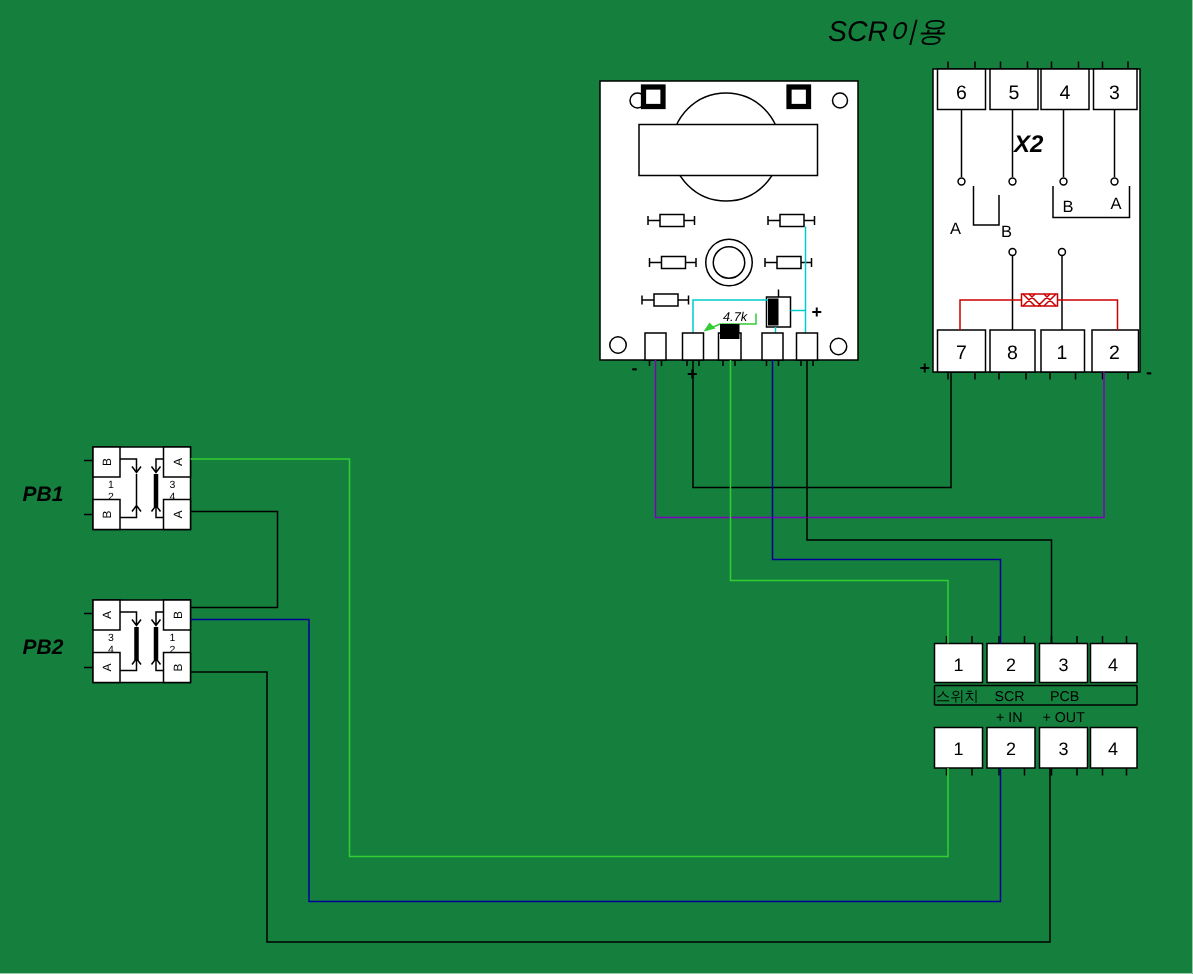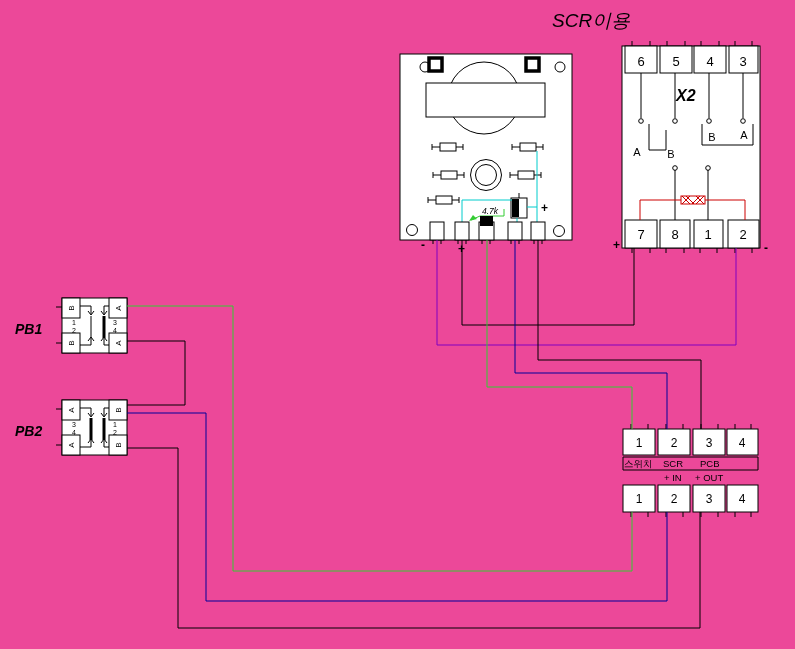--- a/index.html
+++ b/index.html
@@ -1,16 +1,16 @@
 <!DOCTYPE html>
 <html><head>
 <meta charset="utf-8">
 <style>
   html,body{margin:0;padding:0;background:#ffffff;}
-  .stage{width:795px;height:649px;position:relative;background:#ec4899;}
+  .stage{width:795px;height:649px;position:relative;background:#15803d;}
   svg{display:block;}
   text{font-family:"Liberation Sans","DejaVu Sans",sans-serif;fill:#000;}
   .pin-num{font-size:13px;}
   .blk-num{font-size:12px;}
   .tiny{font-size:9.5px;}
   .contact-ltr{font-size:11px;}
   .pol{font-size:12px;font-weight:bold;}
   .pb-ltr{font-size:8px;}
   .pb-pin{font-size:7px;}
   .title-txt{font-size:19px;font-style:italic;}

